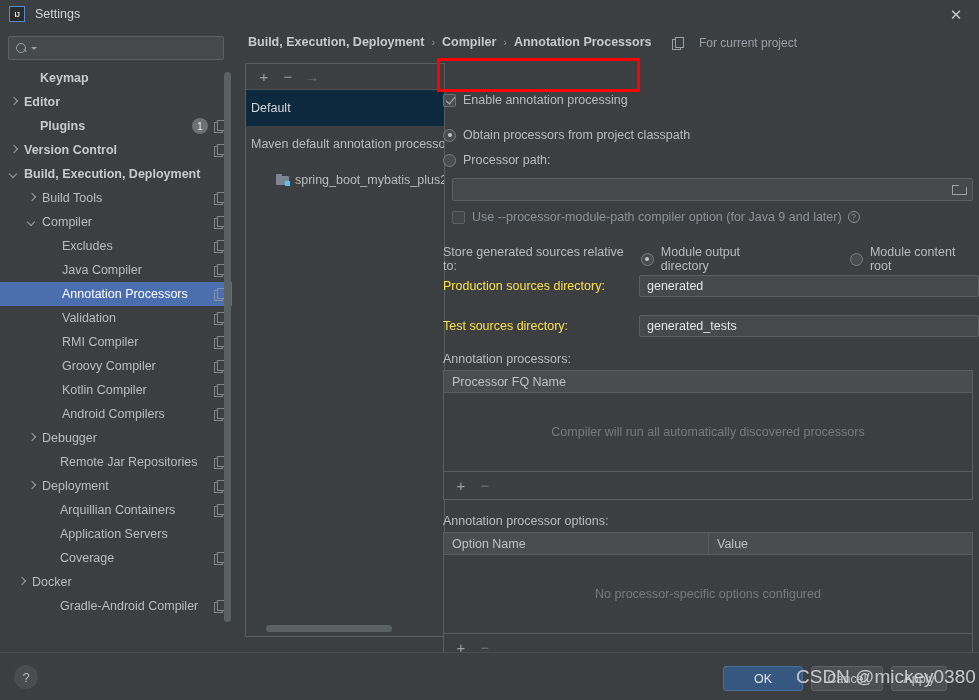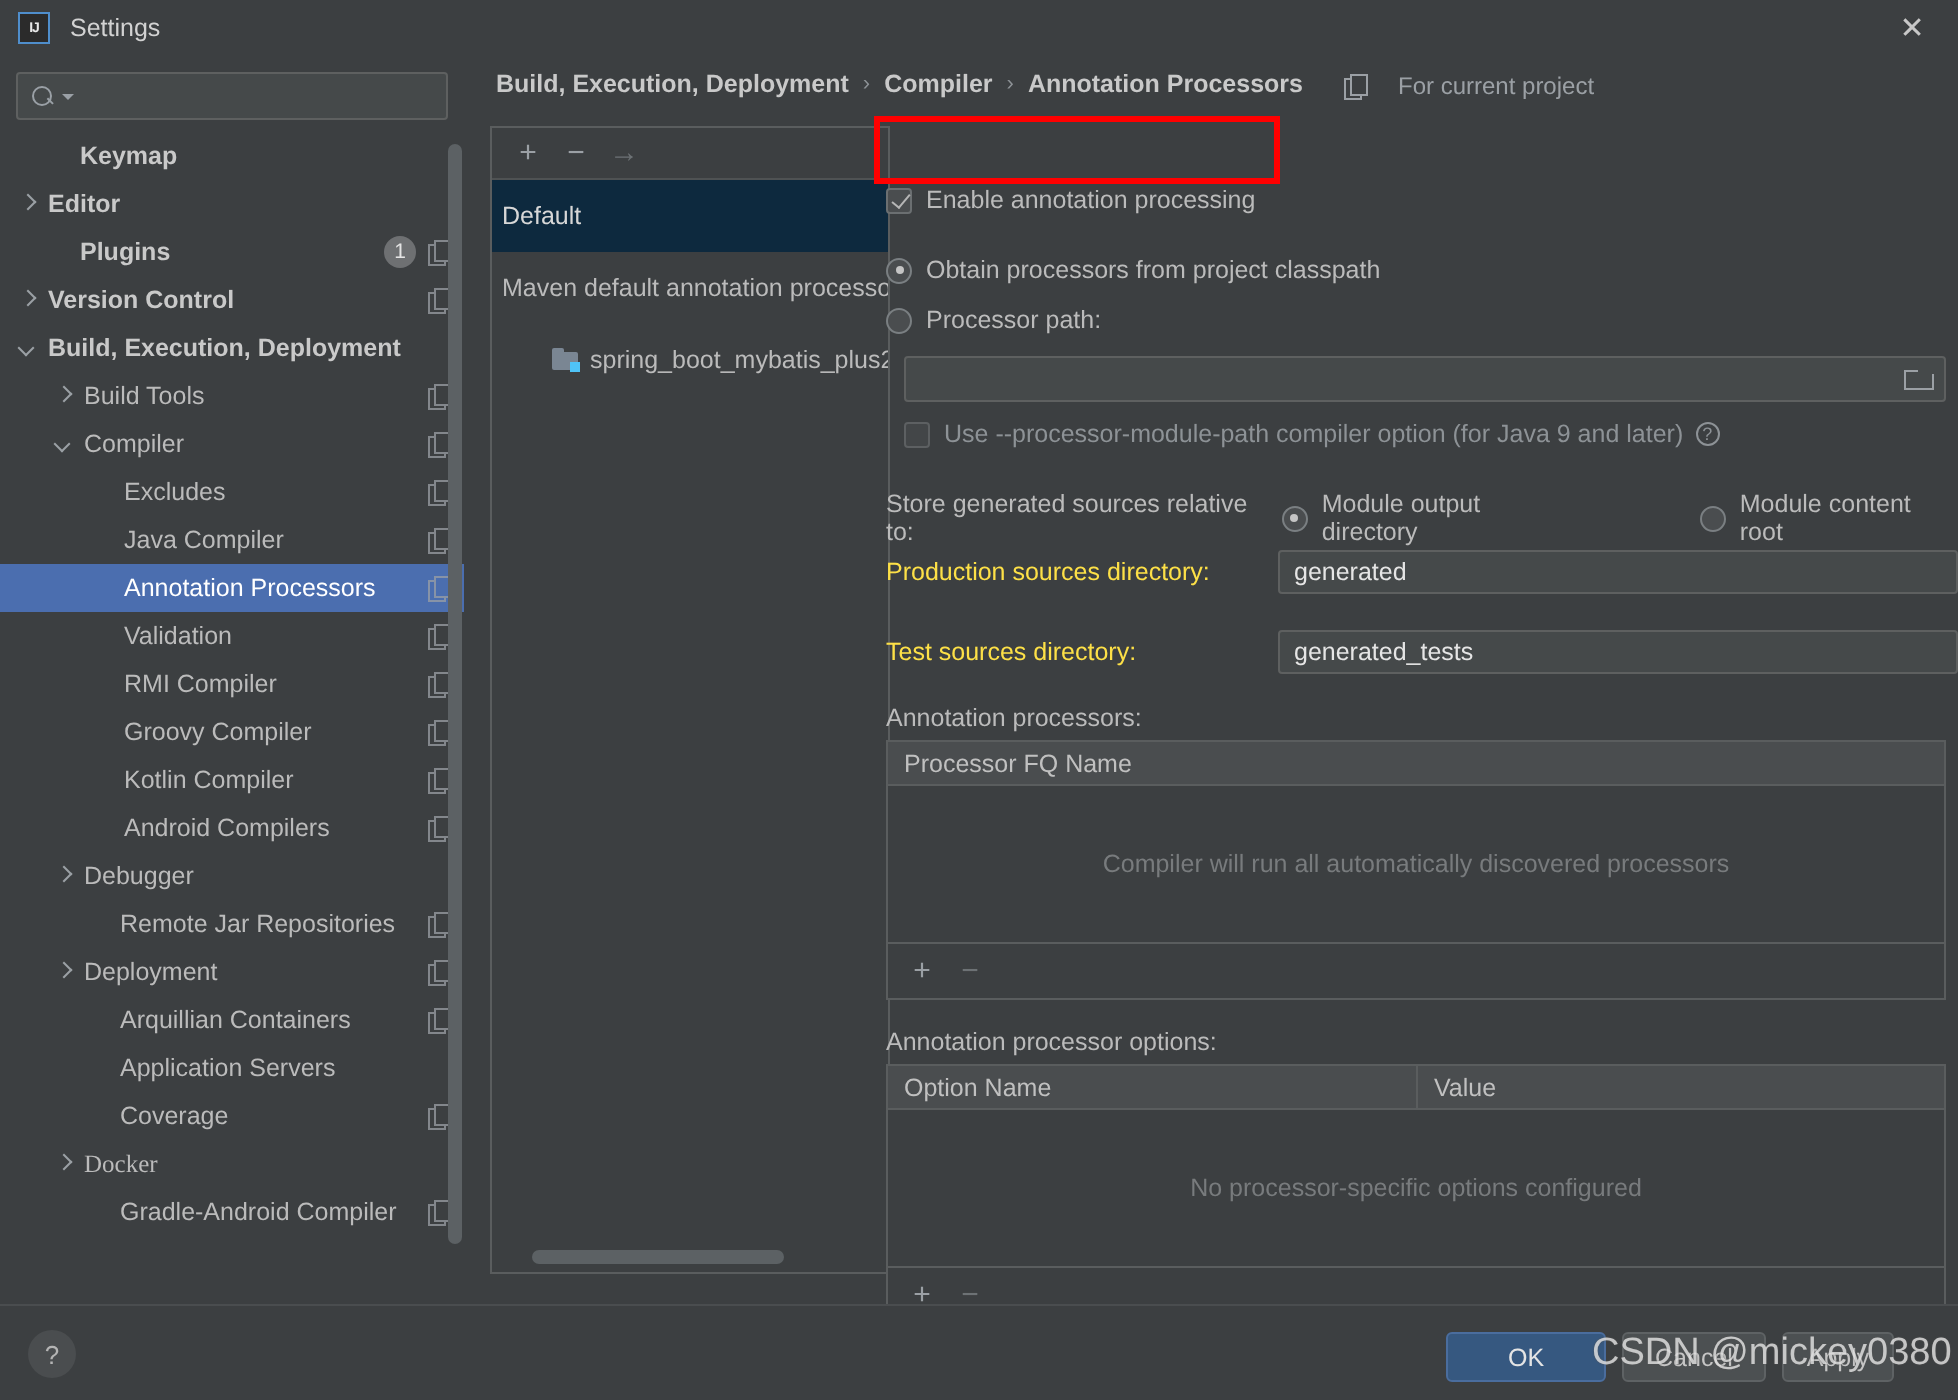--- a/index.html
+++ b/index.html
@@ -459,21 +459,21 @@
       </div>
       <div class="tree-row" style="padding-left: 44px;">
         <span class="tw"></span>
         <span class="tree-label">Application Servers</span>
       </div>
       <div class="tree-row" style="padding-left: 44px;">
         <span class="tw"></span>
         <span class="tree-label">Coverage</span>
         <span class="copy-ico"></span>
       </div>
-      <div class="tree-row" style="padding-left: 26px; font-family: Liberation Serif, serif;">
+      <div class="tree-row" style="padding-left: 16px;">
         <span class="tw right"></span>
         <span class="tree-label">Docker</span>
       </div>
       <div class="tree-row" style="padding-left: 44px;">
         <span class="tw"></span>
         <span class="tree-label">Gradle-Android Compiler</span>
         <span class="copy-ico"></span>
       </div>
     </div>
   <div class="sb-track"></div>

